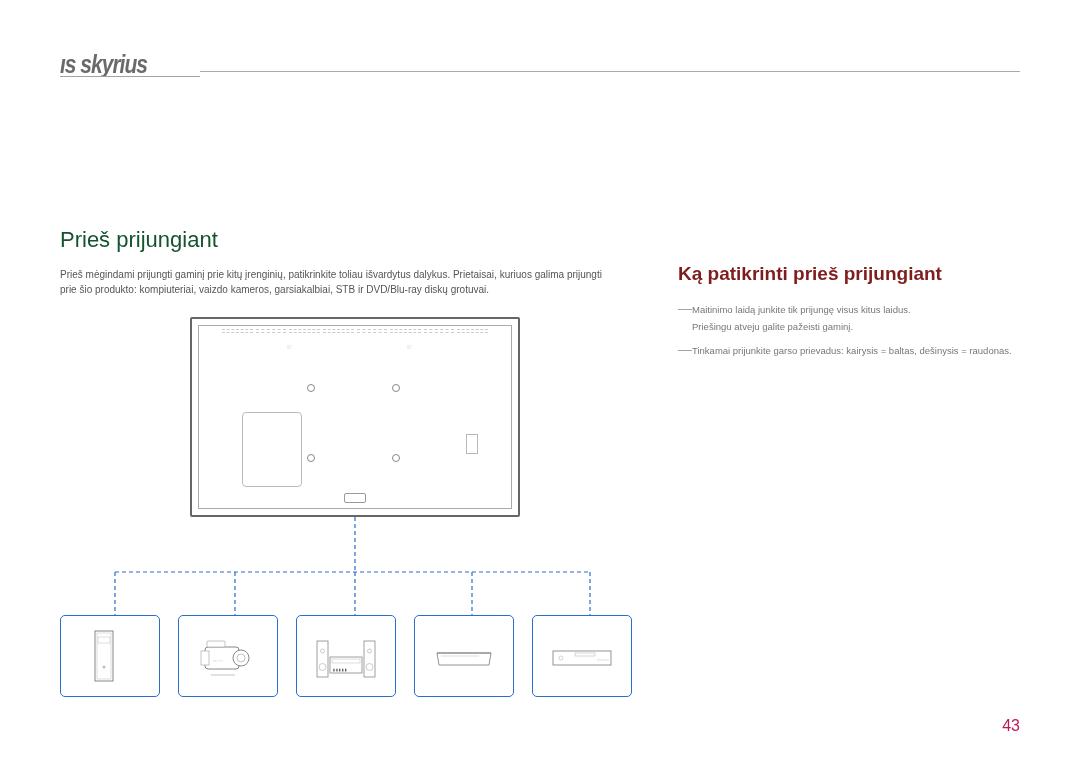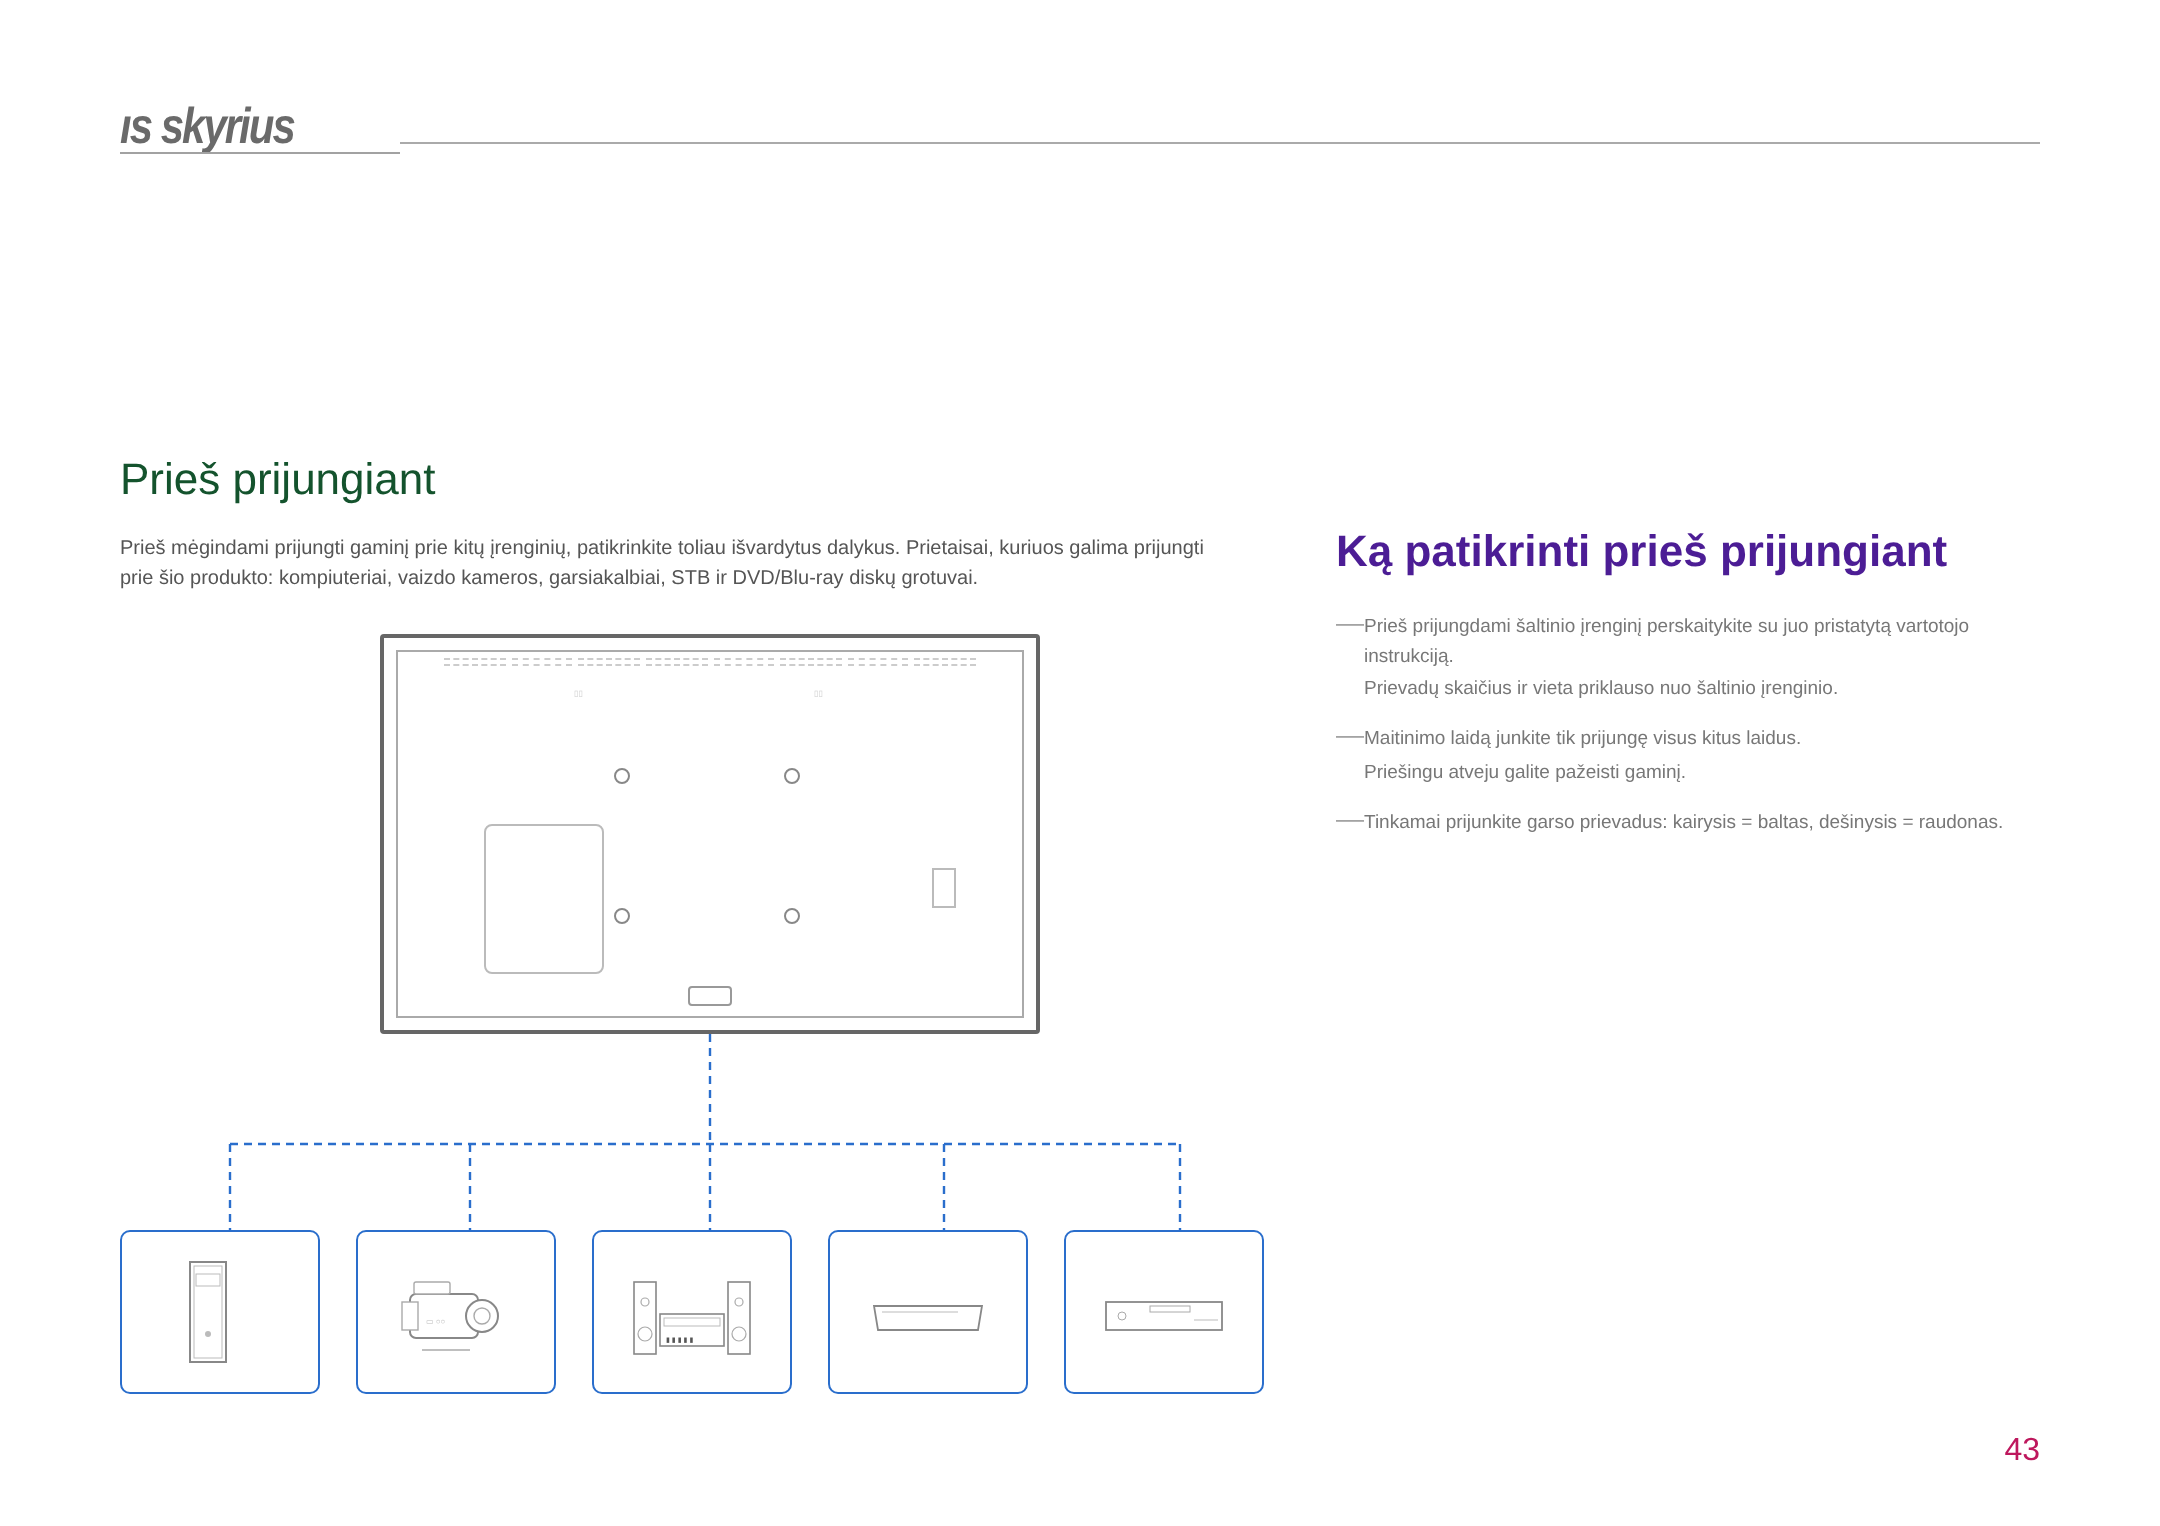--- a/index.html
+++ b/index.html
@@ -52,33 +52,33 @@
   }
   .intro {
     font-size: 10px;
     line-height: 1.5;
     color: #555;
     margin-bottom: 20px;
     max-width: 560px;
   }
   .columns {
     display: flex;
-    gap: 18px;
+    gap: 28px;
     align-items: flex-start;
   }
   .left-col {
     flex: 0 0 590px;
   }
   .right-col {
     flex: 1;
     padding-top: 0px;
   }
   .subheading {
-    color: #4c1d95;
-    font-size: 22px;
+    color: #7f1d1d;
+    font-size: 19px;
     font-weight: 600;
     margin-bottom: 18px;
     margin-top: -4px;
   }
   .note-list {
     list-style: none;
     font-size: 9.5px;
     color: #777;
     line-height: 1.55;
   }
@@ -307,24 +307,20 @@
           </svg>
         </div>
       </div>
     </div>
   </div>
 
   <div class="right-col">
     <h2 class="subheading">Ką patikrinti prieš prijungiant</h2>
     <ul class="note-list">
       <li>
-        <span>Prieš prijungdami šaltinio įrenginį perskaitykite su juo pristatytą vartotojo instrukciją.</span>
-        <span class="sub">Prievadų skaičius ir vieta priklauso nuo šaltinio įrenginio.</span>
-      </li>
-      <li>
         <span>Maitinimo laidą junkite tik prijungę visus kitus laidus.</span>
         <span class="sub">Priešingu atveju galite pažeisti gaminį.</span>
       </li>
       <li>
         <span>Tinkamai prijunkite garso prievadus: kairysis = baltas, dešinysis = raudonas.</span>
       </li>
     </ul>
   </div>
 </div>
 

